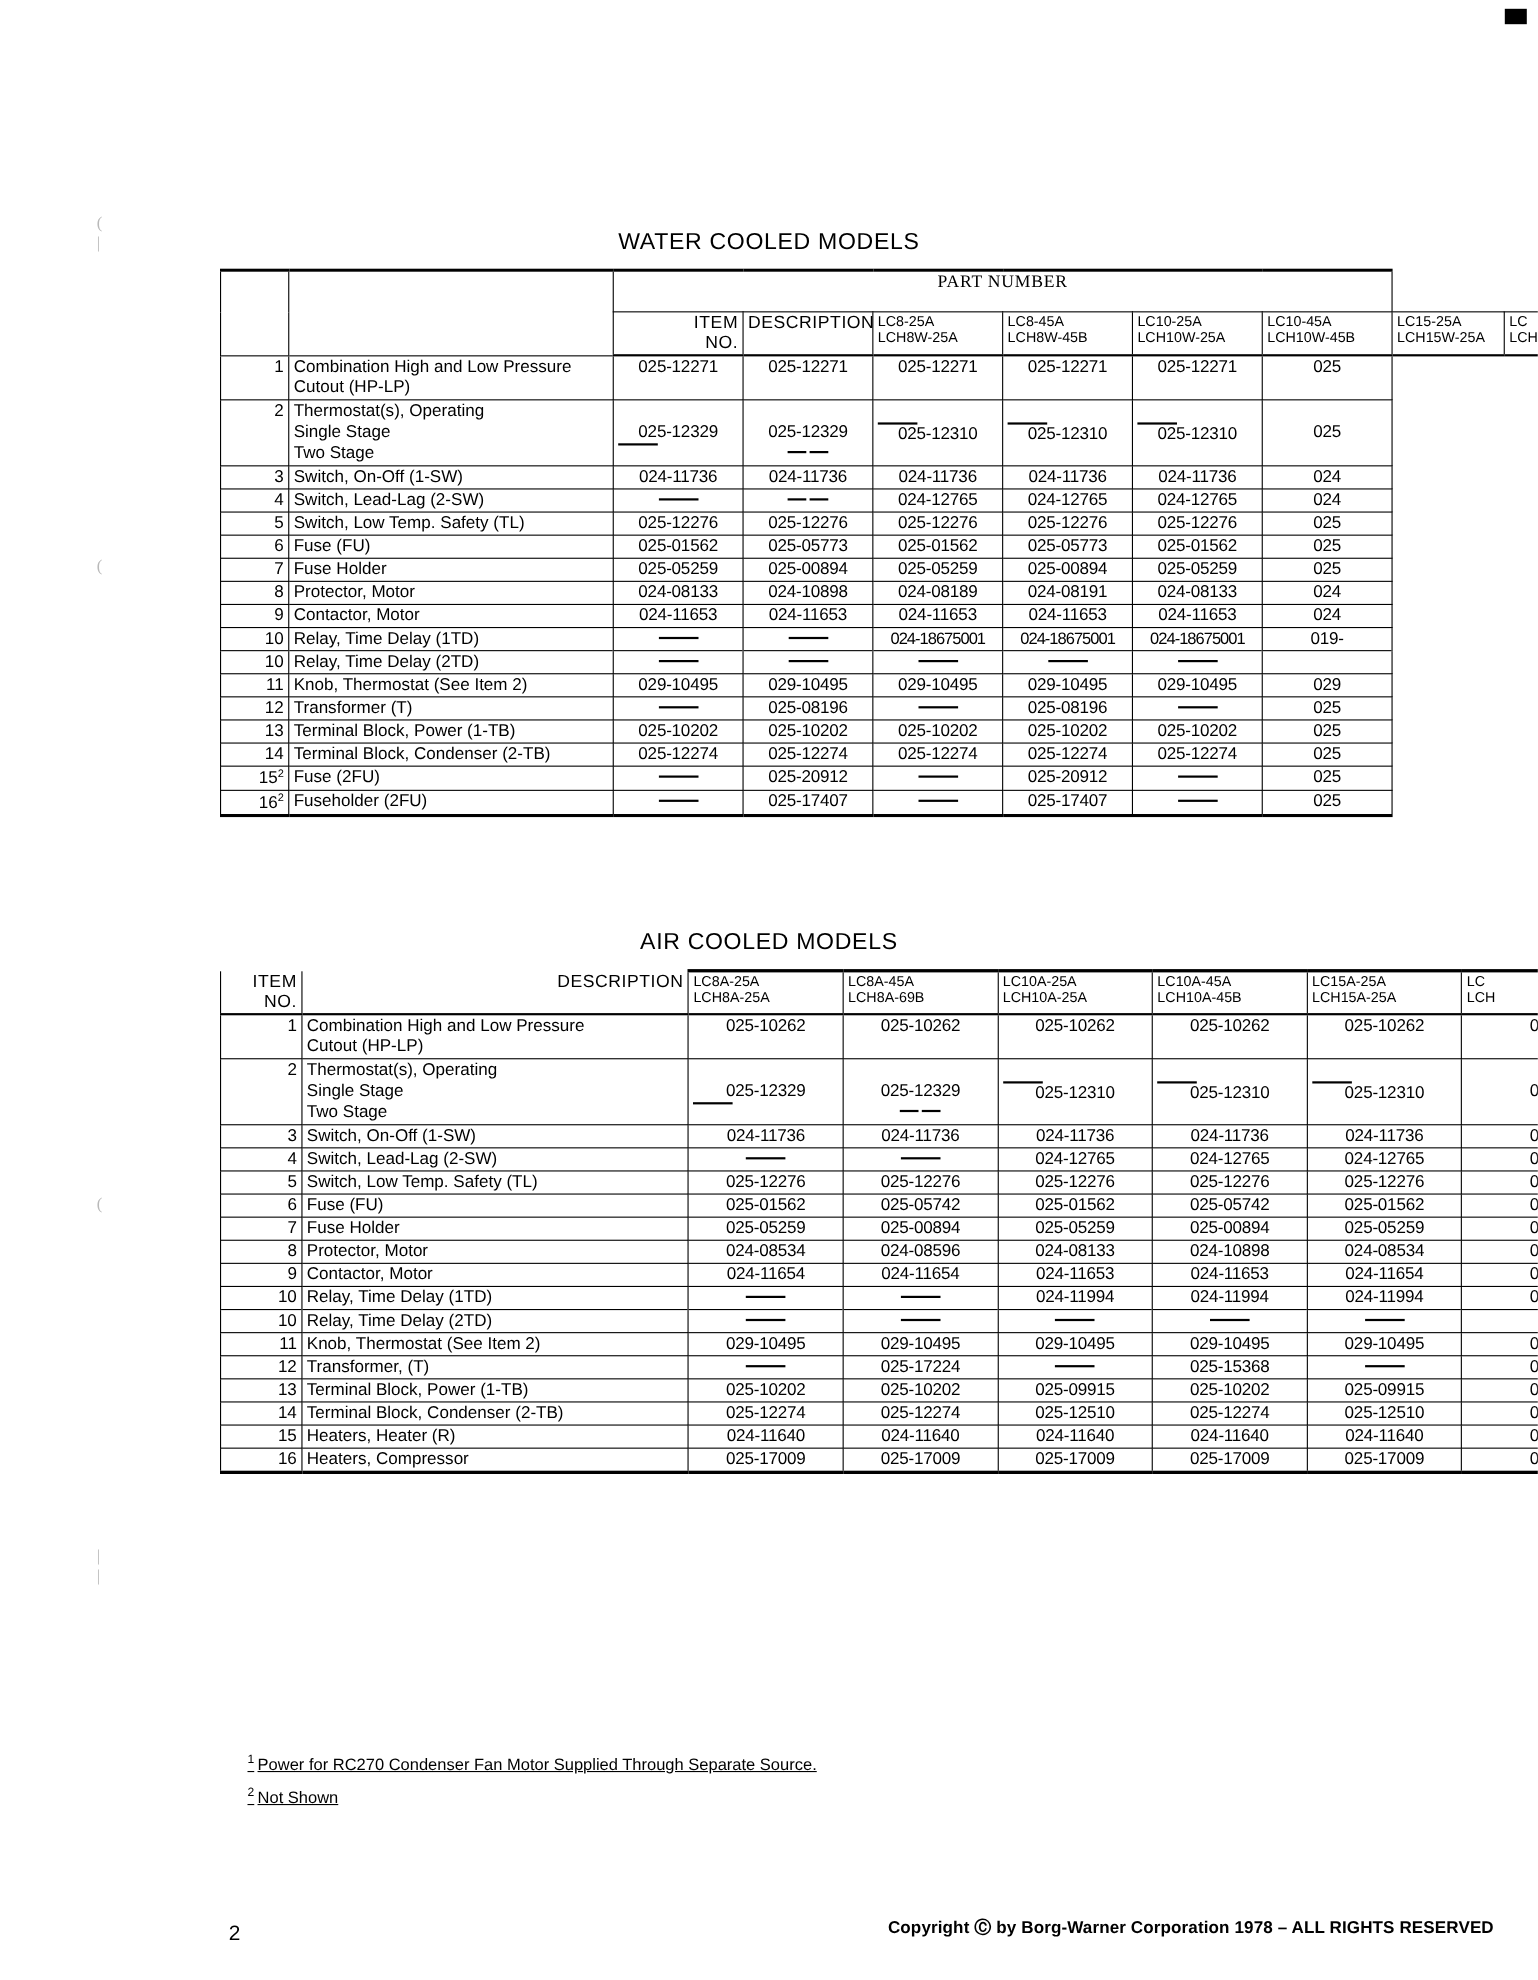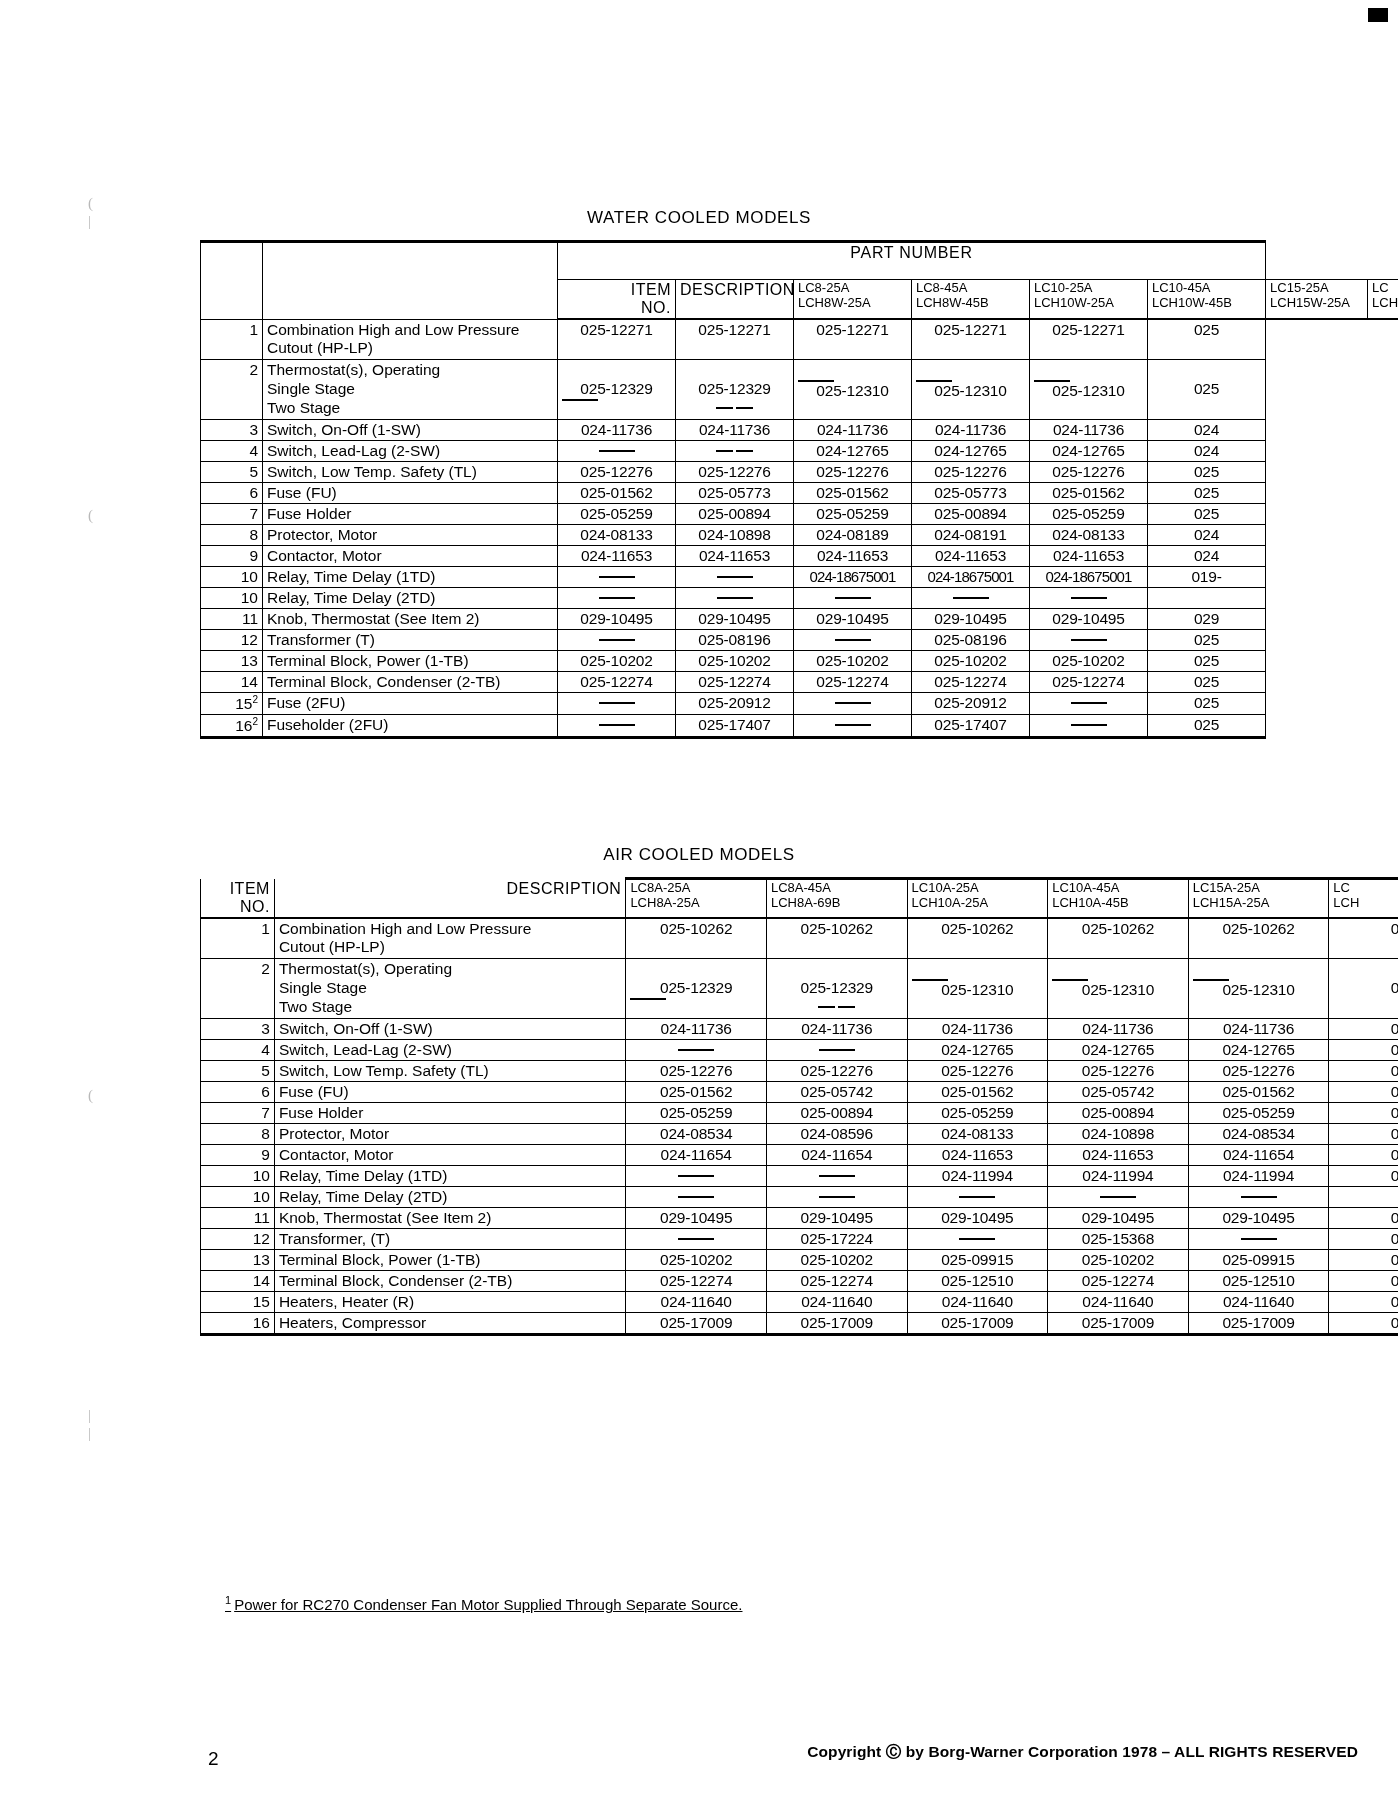--- a/index.html
+++ b/index.html
@@ -39,21 +39,21 @@
   }
 
   .section {
     position: absolute;
     left: 0;
     width: 1398px;
   }
 
   .section-title {
     text-align: center;
-    font-size: 17px;
+    font-size: 21px;
     letter-spacing: 0.6px;
     margin-bottom: 12px;
   }
 
   
   .tablewrap {
     position: relative;
     margin-left: 200px;
     width: 1198px;   
     overflow: hidden;
@@ -82,20 +82,21 @@
   .th-top {
     border-top: 3px solid #000 !important;
   }
   .hdr-partnumber {
     text-align: center;
     font-size: 16px;
     letter-spacing: 0.7px;
     height: 34px;
     vertical-align: middle;
     border-bottom: 1px solid #000;
+    font-family: Liberation Serif, serif;
   }
   .hdr-blank-left {
     border-top: 3px solid #000 !important;
     border-bottom: none !important;
   }
   .hdr-item, .hdr-desc {
     text-align: right;
     vertical-align: middle;
     font-size: 16px;
     letter-spacing: 0.5px;
@@ -718,16 +719,19 @@
           </tr>
         </tbody>
     </table>
   </div>
 </div>
 
 <div class="footnotes" style="top:1590px">
   <div>
     <sup>1</sup><span>Power for RC270 Condenser Fan Motor Supplied Through Separate Source.</span>
   </div>
+  <div>
+    <sup>2</sup><span>Not Shown</span>
+  </div>
 </div>
 
 <div class="copyright" style="top:1742px">Copyright Ⓒ by Borg-Warner Corporation 1978 – ALL RIGHTS RESERVED</div>
 <div class="pageno" style="top:1748px">2</div>
 
 </body></html>

